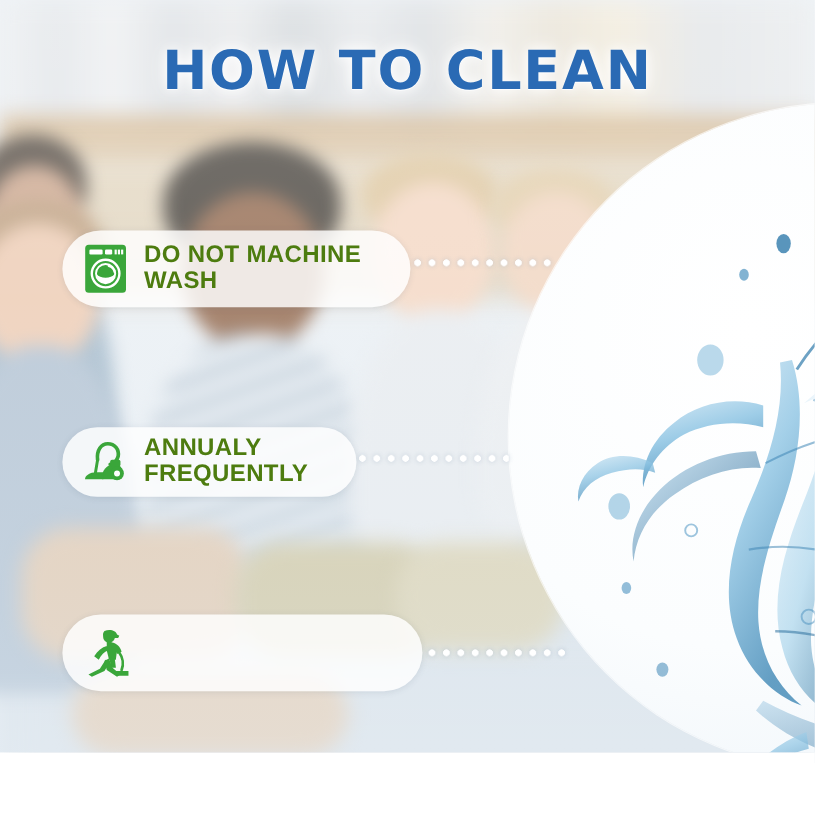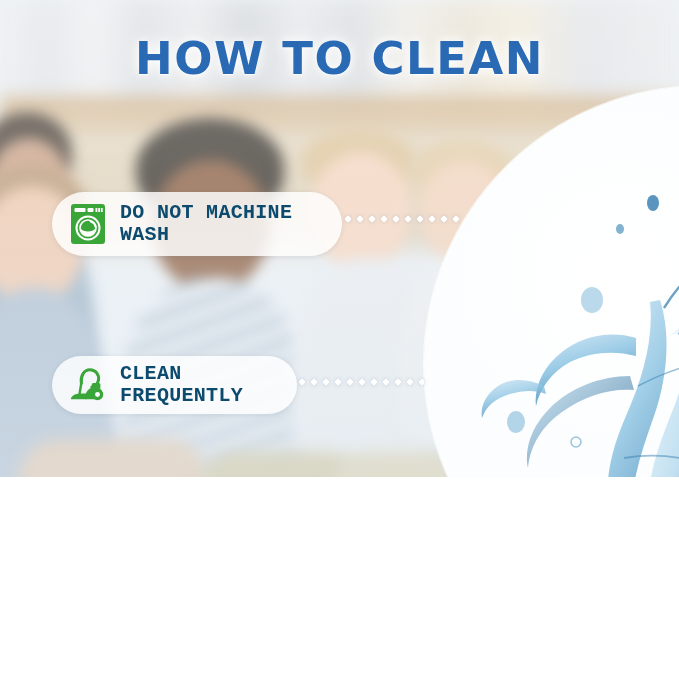--- a/index.html
+++ b/index.html
@@ -7,21 +7,21 @@
     padding: 0;
     background: #ffffff;
   }
   body {
     font-family: "Liberation Sans", sans-serif;
   }
 
   #infographic {
     position: relative;
     width: 679px;
-    height: 477px;
+    height: 627px;
     overflow: hidden;
     background: #e8eef3;
   }
 
   
   .bg-photo {
     position: absolute;
     inset: 0;
     overflow: hidden;
   }
@@ -171,26 +171,26 @@
     padding: 9px 26px 9px 16px;
     box-sizing: border-box;
   }
   .badge-icon {
     flex: 0 0 auto;
     width: 40px; height: 44px;
     margin-right: 12px;
     display: flex; align-items: center; justify-content: center;
   }
   .badge-text {
-    font-family: Liberation Mono, monospace;
+    font-family: Liberation Sans, sans-serif;
     font-weight: bold;
     font-size: 20px;
     line-height: 1.08;
     letter-spacing: .3px;
-    color: #0c4a6e;
+    color: #4d7c0f;
     white-space: pre-line;
   }
 
   #badge-1 { left: 52px; top: 192px; width: 290px; height: 64px; }
   #badge-2 { left: 52px; top: 356px; width: 245px; height: 58px; }
   #badge-3 { left: 52px; top: 512px; width: 300px; height: 64px; }
 
   
   .dots {
     position: absolute;
@@ -358,21 +358,21 @@
       <svg width="42" height="40" viewBox="0 0 42 40">
         <path d="M18 33 C18 27 22 23 27 22 C32 21 35 24 36 28 C37 32 35 35 31 35 L18 35 Z" fill="#3aa63a"></path>
         <path d="M3 35 C3 32 7 29 13 29 L19 29 L19 35 Z" fill="#3aa63a"></path>
         <path d="M12 30 L14 18" stroke="#3aa63a" stroke-width="2.6" stroke-linecap="round"></path>
         <path d="M14 18 C13 10 17 4 23 4 C29 4 33 9 32 15 C31 19 28 22 25 22" fill="none" stroke="#3aa63a" stroke-width="3.2" stroke-linecap="round"></path>
         <circle cx="31" cy="30" r="6" fill="#3aa63a"></circle>
         <circle cx="31" cy="30" r="2.6" fill="#ffffff"></circle>
         <rect x="25" y="18" width="9" height="6" rx="1.6" fill="#3aa63a"></rect>
       </svg>
     </span>
-    <span class="badge-text">CLEAN
+    <span class="badge-text">ANNUALY
 FREQUENTLY</span>
   </div>
 
   <div class="badge" id="badge-3">
     <span class="badge-icon">
       <svg width="42" height="44" viewBox="0 0 42 44">
         <path d="M20 3 C24 1 30 2 31 6 L33 7 L32 9 L22 9 C19 9 17.5 6 20 3 Z" fill="#3aa63a"></path>
         <circle cx="24" cy="8" r="5.2" fill="#3aa63a"></circle>
         <path d="M22 12 C27 12 31 15 31 20 L30 28 L24 28 L22 20 Z" fill="#3aa63a"></path>
         <path d="M27 13 C31 14 34 17 35 21 L31 23 C30 20 28 18 26 17 Z" fill="#3aa63a"></path>

